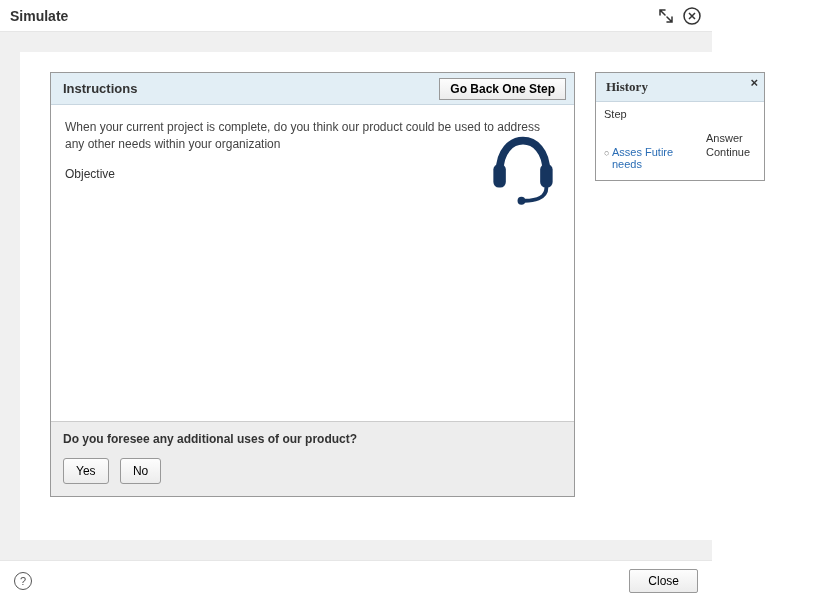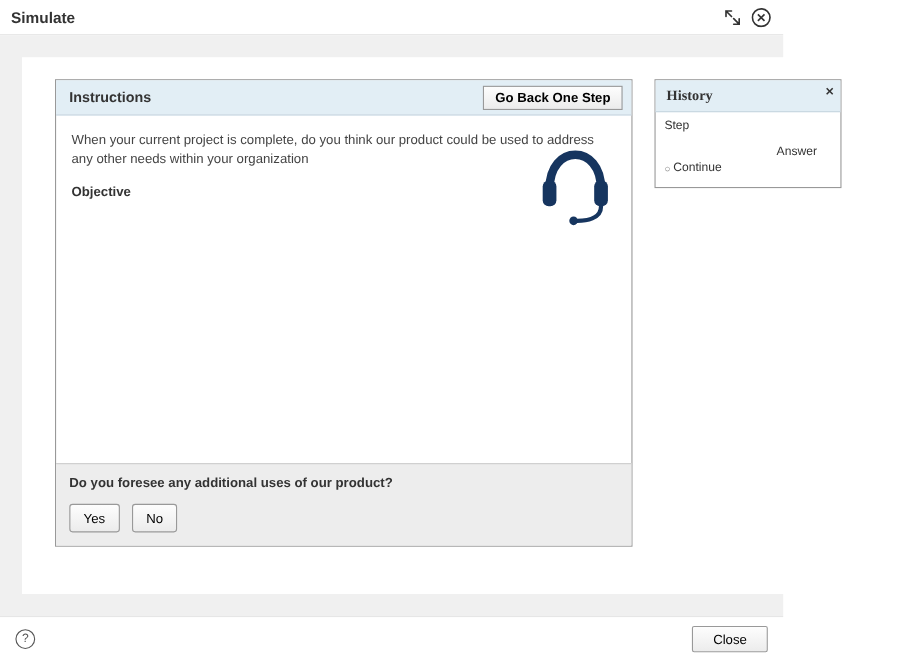--- a/index.html
+++ b/index.html
@@ -12,21 +12,21 @@
   .content-bg { flex: 1; background: #f0f0f0; padding: 20px; display: flex; }
   .card { flex: 1; background: #fff; position: relative; padding: 20px 20px 20px 30px; }
   .panels { display: flex; gap: 20px; align-items: flex-start; }
   .instructions-panel { width: 525px; border: 1px solid #999; display: flex; flex-direction: column; height: 425px; }
   .panel-header { background: #e2eef5; border-bottom: 1px solid #c8d6e0; display: flex; align-items: center; padding: 4px 8px 4px 12px; height: 32px; gap: 30px; }
   .panel-header .panel-title { font-weight: bold; font-size: 13px; color: #333; }
   .panel-header .spacer { flex: 1; }
   .go-back-btn { background: linear-gradient(#fdfdfd,#ececec); border: 1px solid #999; padding: 3px 10px; font-size: 12px; font-weight: bold; cursor: pointer; }
   .panel-body { padding: 14px 14px 0 14px; flex: 1; position: relative; overflow: hidden; }
   .body-text { color: #444; line-height: 1.4; }
-  .objective-label { font-weight: bold; margin-top: 14px; margin-bottom: 8px; }
+  .objective-label { font-weight: normal; margin-top: 14px; margin-bottom: 8px; }
   .objective-text { margin-left: 28px; color: #444; }
   .headset { position: absolute; right: 12px; top: 24px; }
   .panel-footer { background: #ededed; border-top: 1px solid #ccc; padding: 10px 12px 12px 12px; }
   .question { font-weight: bold; font-size: 12px; color: #333; margin-bottom: 12px; }
   .ans-btn { background: linear-gradient(#fdfdfd,#ececec); border: 1px solid #999; border-radius: 3px; padding: 5px 12px; font-size: 12px; cursor: pointer; margin-right: 8px; }
   .history-panel { width: 170px; border: 1px solid #999; }
   .history-header { background: #e2eef5; border-bottom: 1px solid #c8d6e0; display: flex; align-items: center; padding: 6px 8px 6px 10px; position: relative; }
   .history-header .panel-title { font-weight: bold; font-size: 13px; font-family: Liberation Serif, serif; }
   .history-close { position: absolute; right: 6px; top: 2px; font-weight: bold; cursor: pointer; font-size: 13px; }
   .history-body { padding: 6px 8px 10px 8px; font-size: 11px; }
@@ -98,20 +98,21 @@
             <span class="panel-title">History</span>
             <span class="history-close">×</span>
           </div>
           <div class="history-body">
             <div class="hist-headings">
               <span class="col-step">Step</span>
               <span class="col-ans">Answer</span>
             </div>
             <div class="hist-row">
               <span class="hist-bullet">○</span>
+              <span class="hist-step">Asses Futire needs</span>
               <span class="hist-ans">Continue</span>
             </div>
           </div>
         </div>
 
       </div>
     </div>
   </div>
 
   <div class="bottombar">

